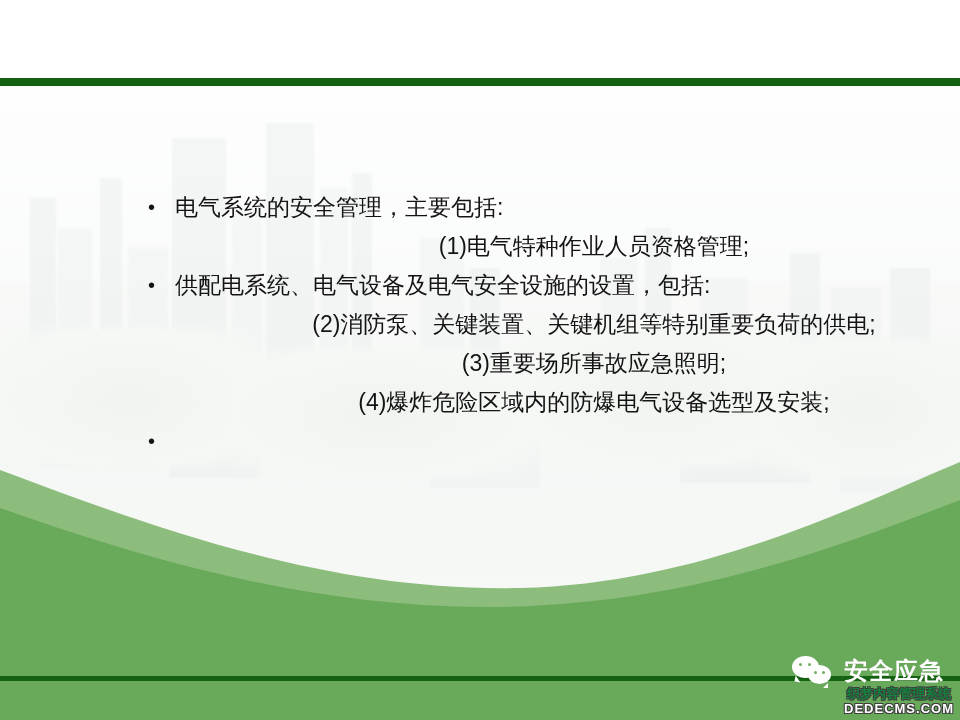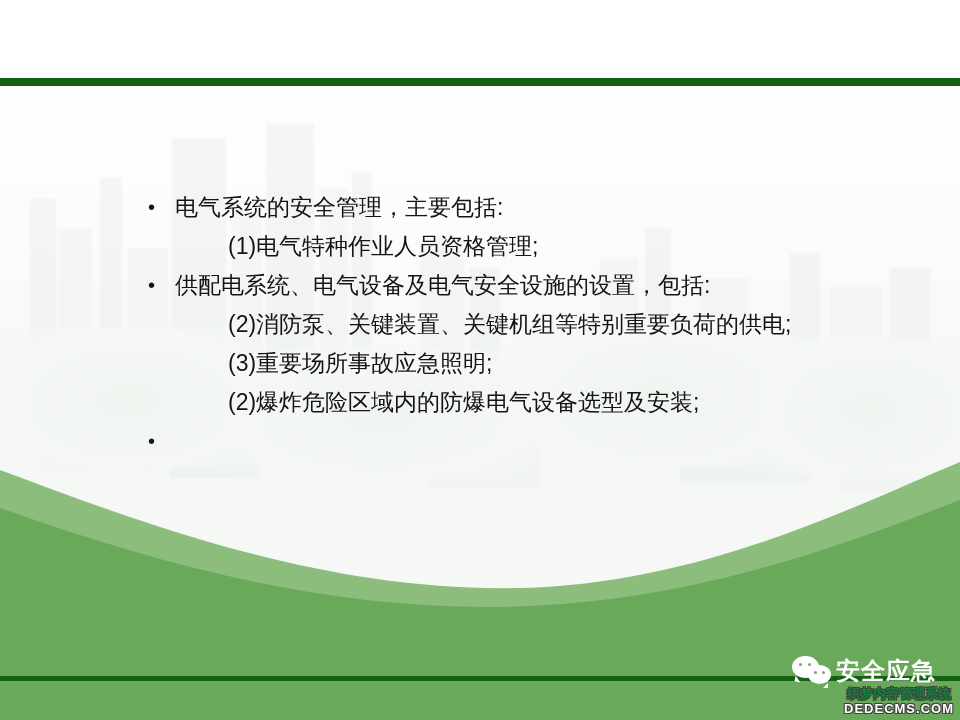--- a/index.html
+++ b/index.html
@@ -118,20 +118,21 @@
     left: 148px;
     top: 0;
     width: 27px;
     font-size: 20px;
     line-height: 39px;
     color: #141414;
   }
   .line.bullet .txt { display:inline-block; padding-left: 27px; }
   .line.sub {
     padding-left: 228px;
+    text-align: center;
   }
 
   
   .wechat-logo {
     position: absolute;
     left: 792px; top: 652px;
     width: 160px; height: 38px;
     z-index: 7;
     display: flex;
     align-items: center;
@@ -162,21 +163,21 @@
     position:absolute; width:3.2px; height:3.2px; border-radius:50%;
     background:#74ad63;
   }
   .wechat-logo .wx-label {
     font-size: 24px;
     line-height: 30px;
     color: #ffffff;
     font-weight: bold;
     letter-spacing: 1px;
     font-family: "Liberation Sans","DejaVu Sans",sans-serif;
-    margin-left: 0;
+    margin-left: 8px;
     text-shadow: 0 0 1px rgba(0,0,0,.15);
   }
 
   
   .watermark {
     position: absolute;
     left: 838px; top: 686px;
     width: 122px;
     z-index: 8;
     text-align: center;
@@ -264,21 +265,21 @@
 
     <div class="line sub">(1)电气特种作业人员资格管理;</div>
 
     <div class="line bullet">
       <span class="dot">•</span>
       <span class="txt">供配电系统、电气设备及电气安全设施的设置，包括:</span>
     </div>
 
     <div class="line sub">(2)消防泵、关键装置、关键机组等特别重要负荷的供电;</div>
     <div class="line sub">(3)重要场所事故应急照明;</div>
-    <div class="line sub">(2)爆炸危险区域内的防爆电气设备选型及安装;</div>
+    <div class="line sub">(4)爆炸危险区域内的防爆电气设备选型及安装;</div>
 
     <div class="line bullet">
       <span class="dot">•</span>
     </div>
 
   </div>
 
   <div class="wechat-logo">
     <span class="wx-icon">
       <span class="wx-b1">

